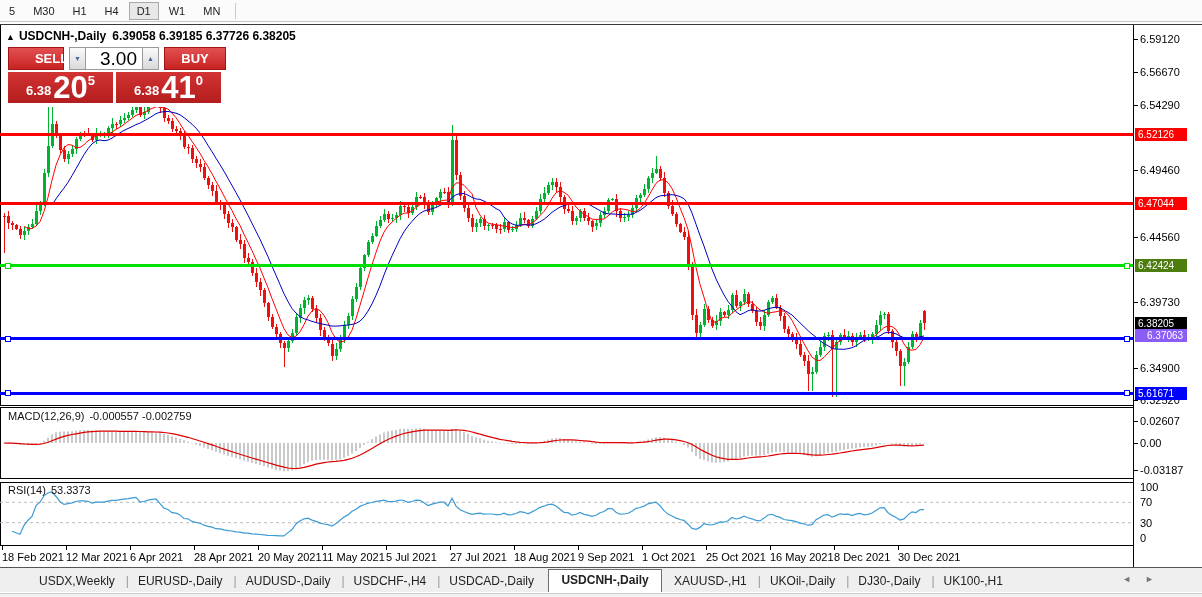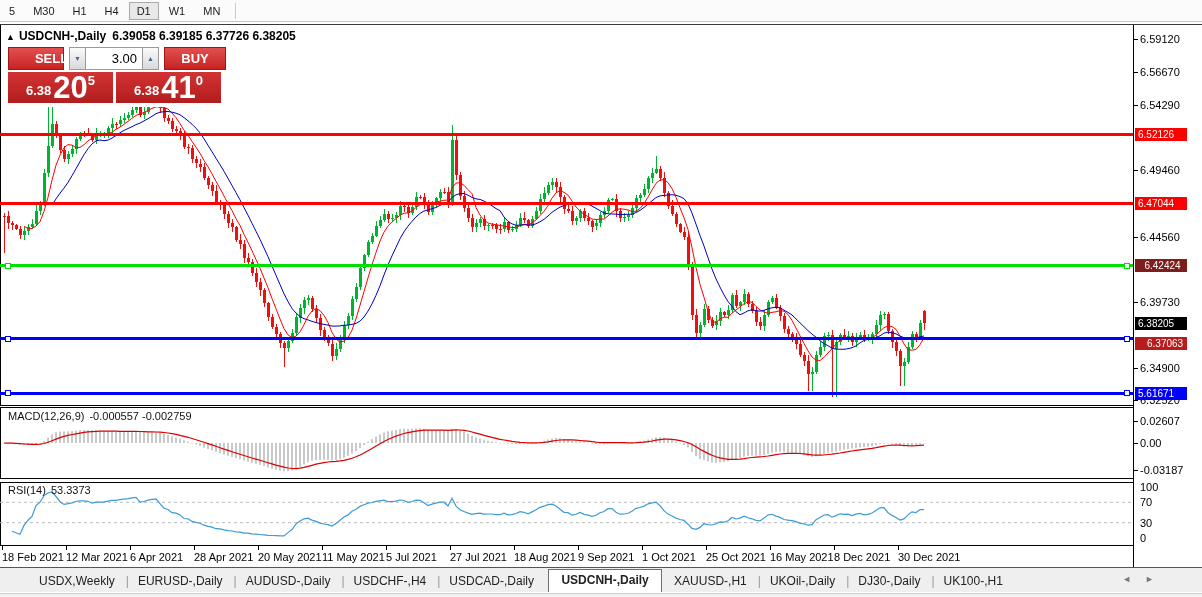--- a/index.html
+++ b/index.html
@@ -19,21 +19,21 @@
   .chart-title .vals{font-weight:bold;margin-left:6px;}
   
   .trade{position:absolute;left:4px;top:18px;z-index:40;background:#fff;padding:4px;}
   .trade-row1{display:flex;align-items:stretch;height:23px;}
   .btn-red{background:linear-gradient(#e25050,#c82323);color:#fff;font-size:13px;font-weight:bold;
            border:1px solid #a01515;display:flex;align-items:center;justify-content:center;cursor:pointer;}
   .sell-btn{width:56px;padding-left:31px;}
   .buy-btn{width:62px;margin-left:5px;}
   .spin-btn{width:17px;background:linear-gradient(#fafafa,#d9d9d9);border:1px solid #9a9a9a;color:#44699c;
             font-size:7px;display:flex;align-items:center;justify-content:center;cursor:pointer;}
-  .vol{width:56px;border:1px solid #9a9a9a;border-left:none;border-right:none;font-size:13px;
+  .vol{width:56px;border:1px solid #9a9a9a;border-left:none;border-right:none;font-size:19px;
        font-family:"Liberation Sans",sans-serif;text-align:right;padding:0 5px 0 0;outline:none;}
   .spin-dn{margin-left:5px;}
   .trade-row2{display:flex;margin-top:2px;}
   .qpanel{background:linear-gradient(#d23333,#b31d1d);color:#fff;width:105px;height:31px;display:flex;
           align-items:flex-end;justify-content:center;padding-bottom:2px;cursor:pointer;}
   .qpanel+.qpanel{margin-left:3px;}
   .qp-small{font-size:13px;font-weight:bold;margin:0 2px 3px 0;}
   .qp-big{font-size:31px;font-weight:bold;line-height:26px;}
   .qp-sup{font-size:13px;font-weight:bold;align-self:flex-start;margin-top:1px;}
   
@@ -855,23 +855,23 @@
         <div class="ptick" style="top: 212px;"></div>
         <div class="plabel" style="top: 206px;">6.44560</div>
         <div class="ptick" style="top: 277px;"></div>
         <div class="plabel" style="top: 271px;">6.39730</div>
         <div class="ptick" style="top: 343px;"></div>
         <div class="plabel" style="top: 337px;">6.34900</div>
         <div class="ptick" style="top: 375px;"></div>
         <div class="plabel" style="top: 369px;">6.32520</div>
         <div class="ptag" style="top: 103px; background: rgb(255, 0, 0);">6.52126</div>
         <div class="ptag" style="top: 172px; background: rgb(255, 0, 0);">6.47044</div>
-        <div class="ptag" style="top: 234px; background: #7f1d1d; text-align: center;">6.42424</div>
+        <div class="ptag" style="top: 234px; background: #4d7c0f;">6.42424</div>
         <div class="ptag" style="top: 292px; background: rgb(0, 0, 0);">6.38205</div>
-        <div class="ptag" style="top: 312px; background: #b91c1c; padding-left: 12px;">6.37063</div>
+        <div class="ptag" style="top: 304px; background: #8b5cf6; padding-left: 12px;">6.37063</div>
         <div class="ptag" style="top: 362px; background: rgb(0, 0, 255);">5.61671</div>
         <div class="plabel" style="top: 390px;">0.02607</div>
         <div class="ptick" style="top: 396px;"></div>
         <div class="plabel" style="top: 412px;">0.00</div>
         <div class="ptick" style="top: 418px;"></div>
         <div class="plabel" style="top: 439px;">-0.03187</div>
         <div class="ptick" style="top: 445px;"></div>
         <div class="plabel" style="top: 456px;">100</div>
         <div class="plabel" style="top: 471px;">70</div>
         <div class="plabel" style="top: 492px;">30</div>

